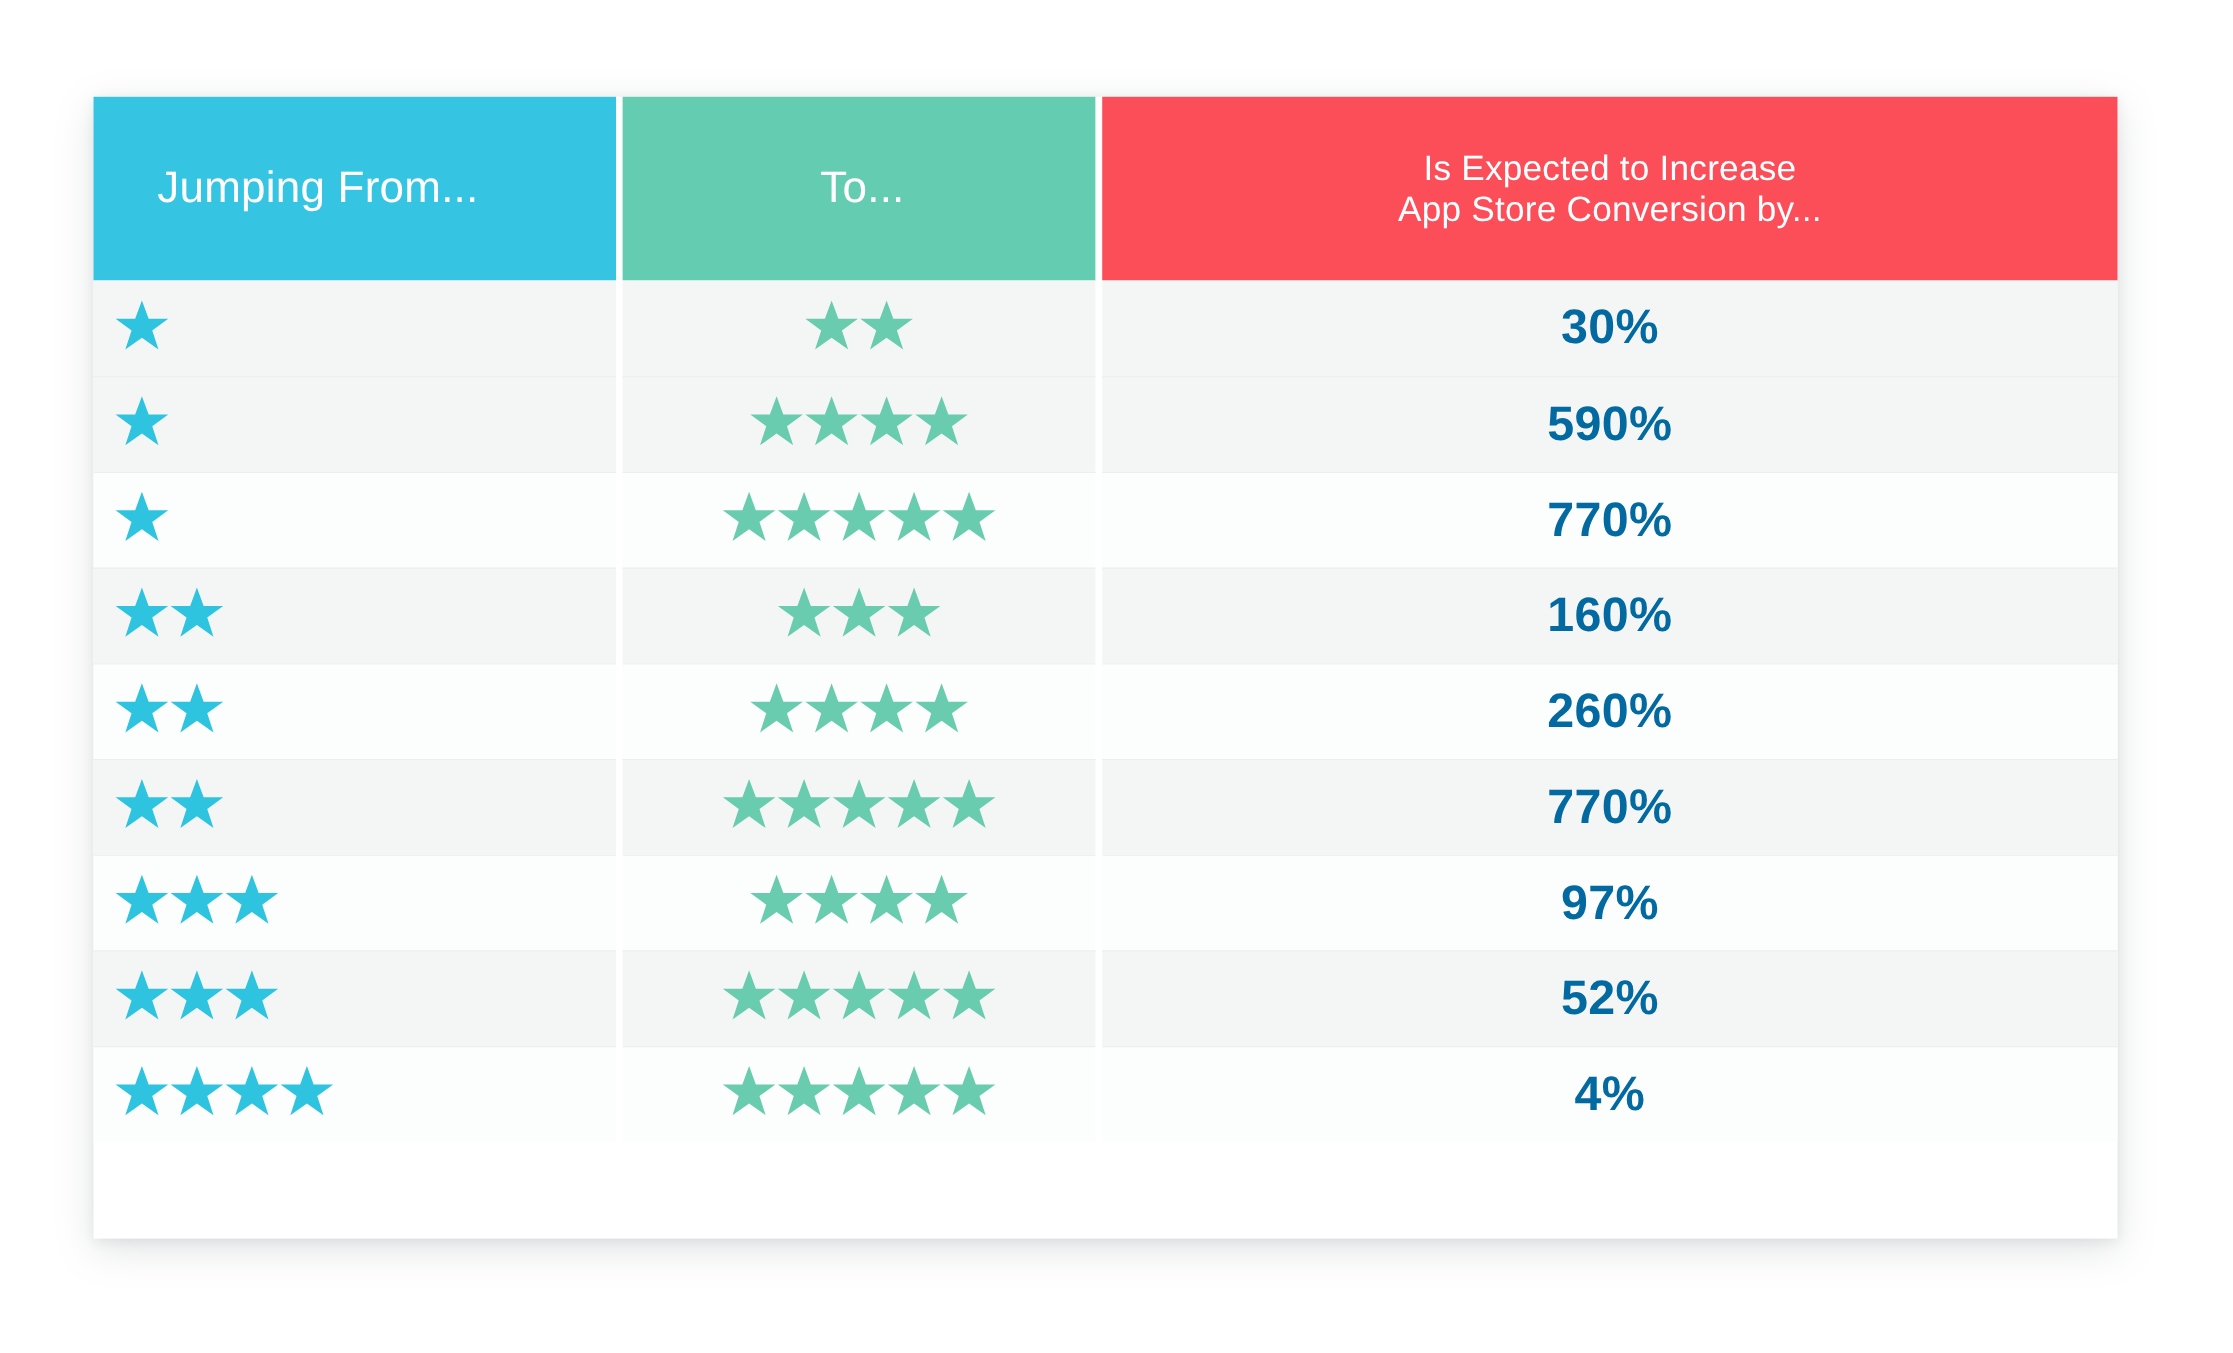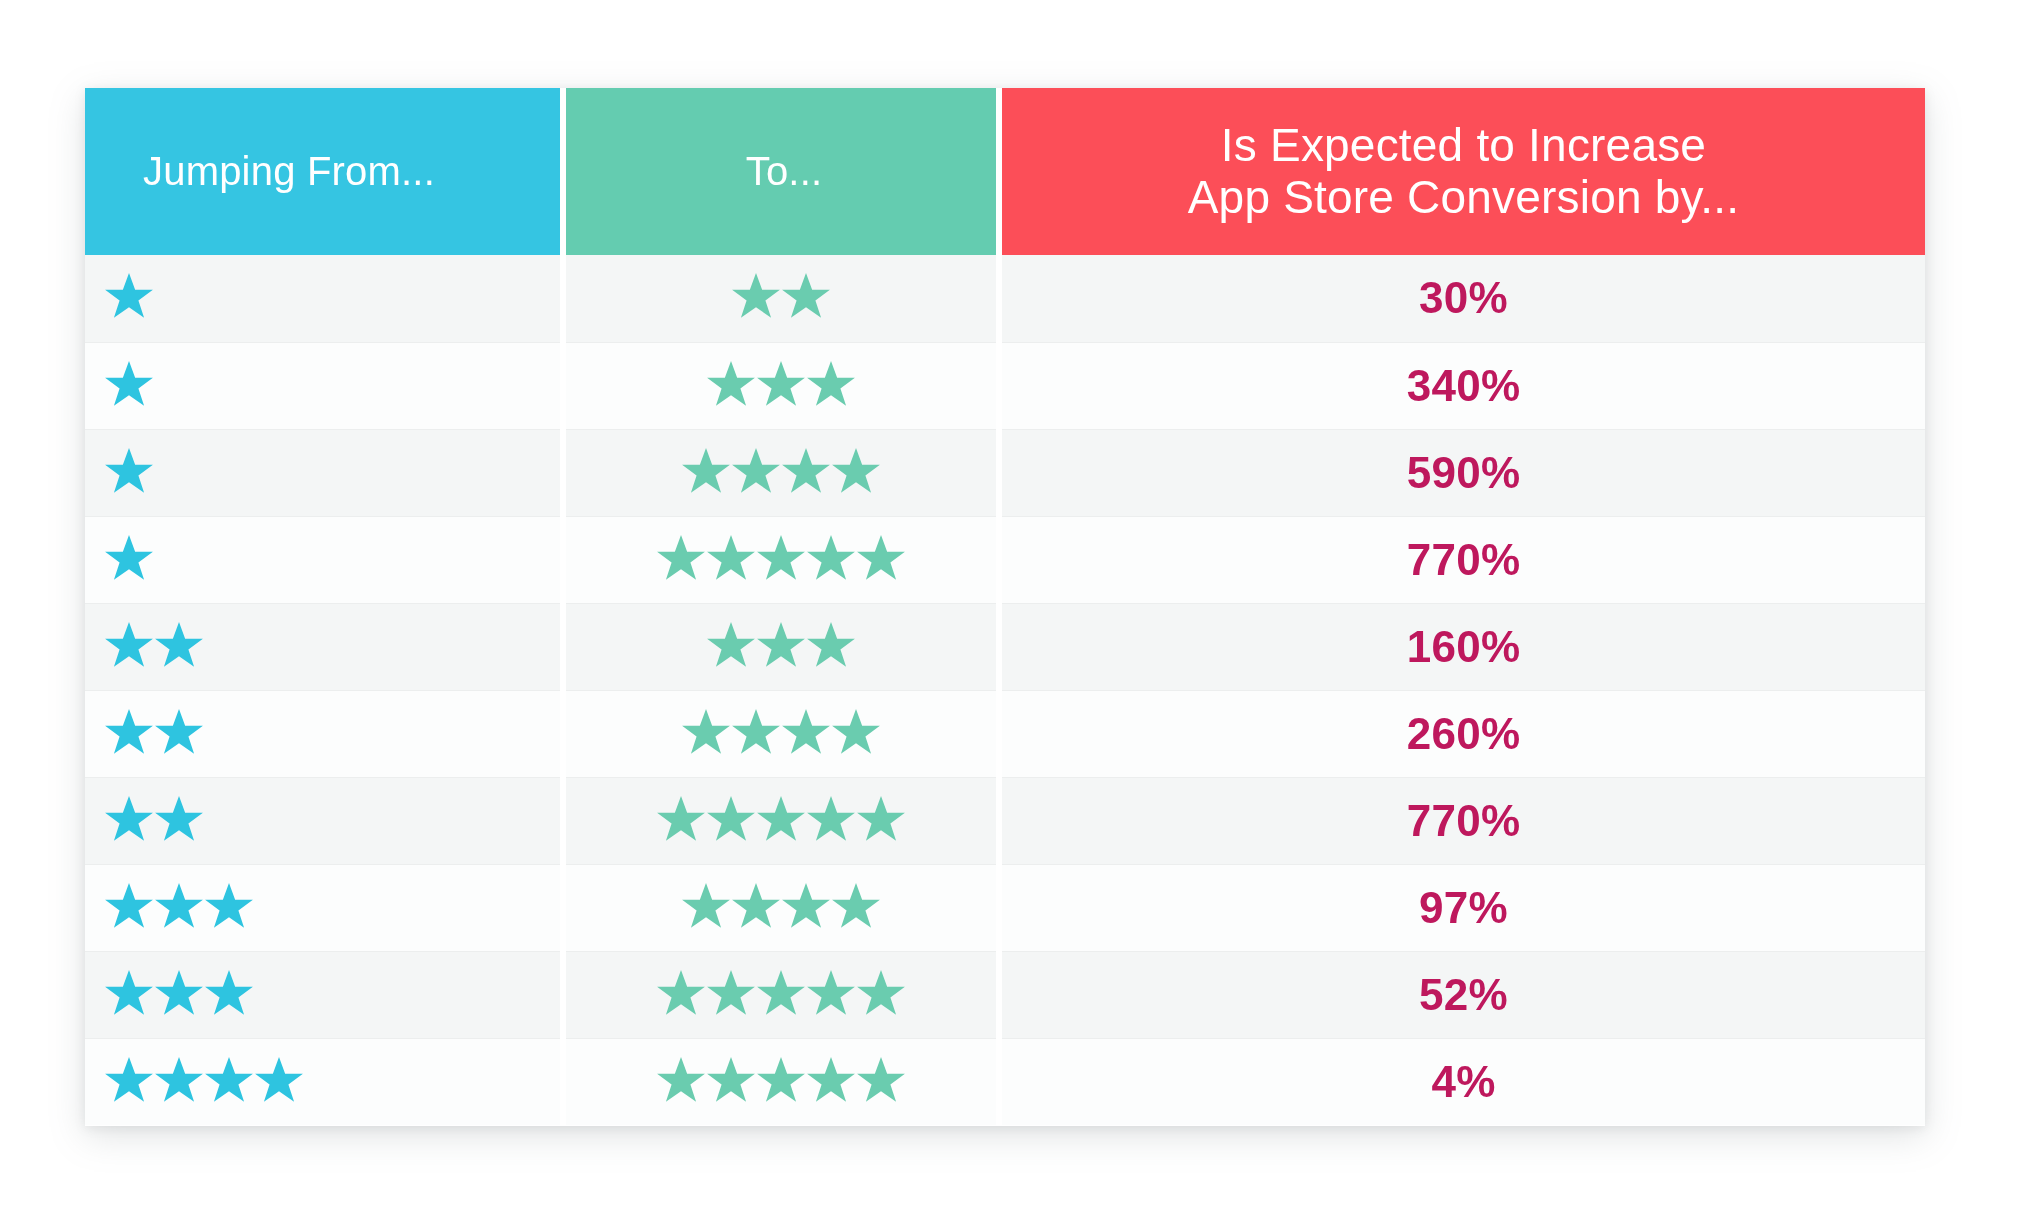--- a/index.html
+++ b/index.html
@@ -61,21 +61,21 @@
   }
   th.h-to {
     background: #64ccb0;
     text-align: center;
     font-size: 40px;
     padding-left: 24px;
   }
   th.h-pct {
     background: #fc4e58;
     text-align: center;
-    font-size: 46px;
+    font-size: 32px;
     line-height: 1.13;
   }
   th.h-gap { background: #ffffff; padding: 0; }
 
   .h-pct-line { display: block; }
 
   
   tbody td {
     height: 87px;
     vertical-align: middle;
@@ -102,21 +102,21 @@
   }
   .stars.left { justify-content: flex-start; }
   .stars.center { justify-content: center; }
 
   .star-svg { display: block; }
   .star-svg + .star-svg { margin-left: -2px; }
 
   .pct {
     font-size: 44px;
     font-weight: 700;
-    color: #be185d;
+    color: #0369a1;
     letter-spacing: 0.3px;
   }
 </style>
 </head>
 <body>
 
 <div id="page">
 
   <div class="table-shell">
     <table class="conv-table">
@@ -153,41 +153,20 @@
                 <svg width="52" height="52" viewBox="0 0 100 100" class="star-svg">
                   <polygon points="50,6 61.8,38.2 96,38.2 68.1,58.6 79,92 50,71.4 21,92 31.9,58.6 4,38.2 38.2,38.2" fill="#6accaf"></polygon>
                 </svg>
                 <svg width="52" height="52" viewBox="0 0 100 100" class="star-svg">
                   <polygon points="50,6 61.8,38.2 96,38.2 68.1,58.6 79,92 50,71.4 21,92 31.9,58.6 4,38.2 38.2,38.2" fill="#6accaf"></polygon>
                 </svg>
               </span></td>
             <td class="gap"></td>
             <td class="cell cell-pct"><span class="pct">30%</span></td>
           </tr>
-          <tr class="even">
-            <td class="cell cell-from"><span class="stars left">
-                <svg width="52" height="52" viewBox="0 0 100 100" class="star-svg">
-                  <polygon points="50,6 61.8,38.2 96,38.2 68.1,58.6 79,92 50,71.4 21,92 31.9,58.6 4,38.2 38.2,38.2" fill="#2ec4e0"></polygon>
-                </svg>
-              </span></td>
-            <td class="gap"></td>
-            <td class="cell cell-to"><span class="stars center">
-                <svg width="52" height="52" viewBox="0 0 100 100" class="star-svg">
-                  <polygon points="50,6 61.8,38.2 96,38.2 68.1,58.6 79,92 50,71.4 21,92 31.9,58.6 4,38.2 38.2,38.2" fill="#6accaf"></polygon>
-                </svg>
-                <svg width="52" height="52" viewBox="0 0 100 100" class="star-svg">
-                  <polygon points="50,6 61.8,38.2 96,38.2 68.1,58.6 79,92 50,71.4 21,92 31.9,58.6 4,38.2 38.2,38.2" fill="#6accaf"></polygon>
-                </svg>
-                <svg width="52" height="52" viewBox="0 0 100 100" class="star-svg">
-                  <polygon points="50,6 61.8,38.2 96,38.2 68.1,58.6 79,92 50,71.4 21,92 31.9,58.6 4,38.2 38.2,38.2" fill="#6accaf"></polygon>
-                </svg>
-              </span></td>
-            <td class="gap"></td>
-            <td class="cell cell-pct"><span class="pct">340%</span></td>
-          </tr>
           <tr class="odd">
             <td class="cell cell-from"><span class="stars left">
                 <svg width="52" height="52" viewBox="0 0 100 100" class="star-svg">
                   <polygon points="50,6 61.8,38.2 96,38.2 68.1,58.6 79,92 50,71.4 21,92 31.9,58.6 4,38.2 38.2,38.2" fill="#2ec4e0"></polygon>
                 </svg>
               </span></td>
             <td class="gap"></td>
             <td class="cell cell-to"><span class="stars center">
                 <svg width="52" height="52" viewBox="0 0 100 100" class="star-svg">
                   <polygon points="50,6 61.8,38.2 96,38.2 68.1,58.6 79,92 50,71.4 21,92 31.9,58.6 4,38.2 38.2,38.2" fill="#6accaf"></polygon>

